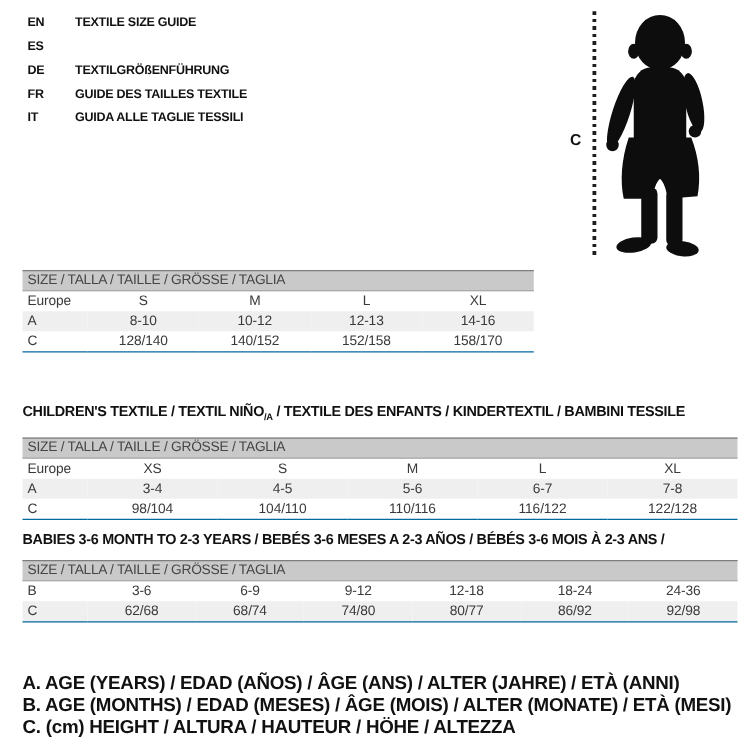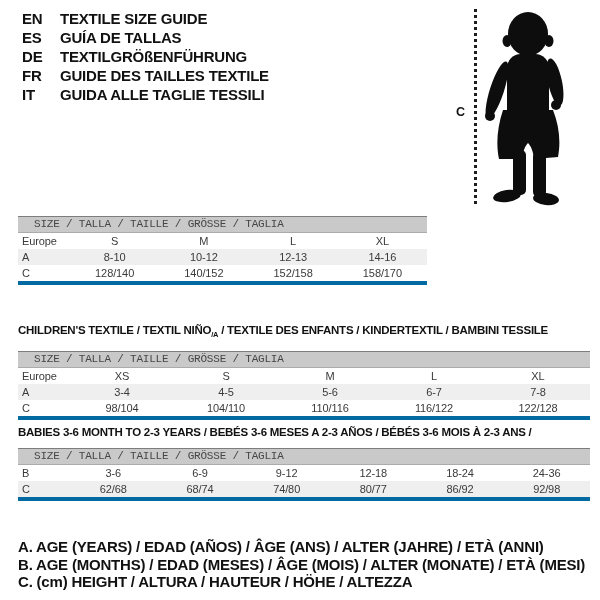--- a/index.html
+++ b/index.html
@@ -10,42 +10,42 @@
     --table-text:#3a3a3a;
     --heading-text:#111111;
     --silhouette:#0d0d0d;
   }
   html,body{margin:0;padding:0;}
   body{font-family:"Liberation Sans", sans-serif;}
   .sheet{position:relative;width:600px;height:600px;background:#ffffff;overflow:hidden;}
 
   
   .langs{position:absolute;left:22px;top:9px;}
-  .lang-row{display:flex;line-height:19px;font-size:15px;font-weight:bold;color:var(--heading-text);letter-spacing:-0.2px;}
+  .lang-row{display:flex;line-height:19px;font-size:10px;font-weight:bold;color:var(--heading-text);letter-spacing:-0.2px;}
   .lang-code{width:38px;flex:0 0 38px;}
 
   
   .measure-line{position:absolute;left:474px;top:9px;width:2.5px;height:198px;
     background:repeating-linear-gradient(to bottom,#1d1d1d 0 3px,transparent 3px 6px);}
   .measure-label{position:absolute;left:456px;top:105px;font-size:12.5px;font-weight:bold;color:var(--heading-text);}
   .baby-svg{position:absolute;left:483px;top:10px;}
 
   
   .sec{position:absolute;left:18px;}
   .sec1{top:216px;width:409px;}
   .sec2{top:323px;width:572px;}
   .sec3{top:425px;width:572px;}
   .sec-heading{font-size:11.5px;font-weight:bold;color:var(--heading-text);letter-spacing:-0.25px;line-height:15px;white-space:nowrap;}
   .sec-heading sub{font-size:7.5px;}
   .sec1 .sec-heading,.sec2 .sec-heading{margin-bottom:9px;}
   .sec3 .sec-heading{margin-bottom:8px;}
   .size-bar{height:15px;line-height:15px;background:var(--bar-bg);
     border-top:1px solid var(--bar-border-top);border-bottom:1px solid var(--bar-border-bottom);
-    padding-left:16px;font-size:11px;color:#464646;letter-spacing:-0.2px;font-family:Liberation Mono, monospace;}
-  .size-table{width:100%;border-collapse:collapse;table-layout:fixed;border-bottom:4px solid #0369a1;}
+    padding-left:4px;font-size:11px;color:#464646;letter-spacing:-0.2px;}
+  .size-table{width:100%;border-collapse:collapse;table-layout:fixed;border-bottom:1px solid #0369a1;}
   .size-table col.col-label{width:52px;}
   .size-table td{height:16px;font-size:11px;color:var(--table-text);text-align:center;padding:0;letter-spacing:-0.1px;}
   .size-table td.row-label{text-align:left;padding-left:4px;}
   .size-table tr:nth-child(even) td{background:var(--row-stripe);}
 
   
   .footnotes{position:absolute;left:18px;top:538px;}
   .footnotes div{font-size:15px;font-weight:bold;color:var(--heading-text);line-height:17.5px;letter-spacing:-0.2px;white-space:nowrap;}
 </style>
 </head>
@@ -53,21 +53,20 @@
 
 <div class="sheet">
 
   <div class="langs">
       <div class="lang-row">
         <span class="lang-code">EN</span>
         <span>TEXTILE SIZE GUIDE</span>
       </div>
       <div class="lang-row">
         <span class="lang-code">ES</span>
-        <span>GUÍA DE TALLAS</span>
       </div>
       <div class="lang-row">
         <span class="lang-code">DE</span>
         <span>TEXTILGRÖßENFÜHRUNG</span>
       </div>
       <div class="lang-row">
         <span class="lang-code">FR</span>
         <span>GUIDE DES TAILLES TEXTILE</span>
       </div>
       <div class="lang-row">

